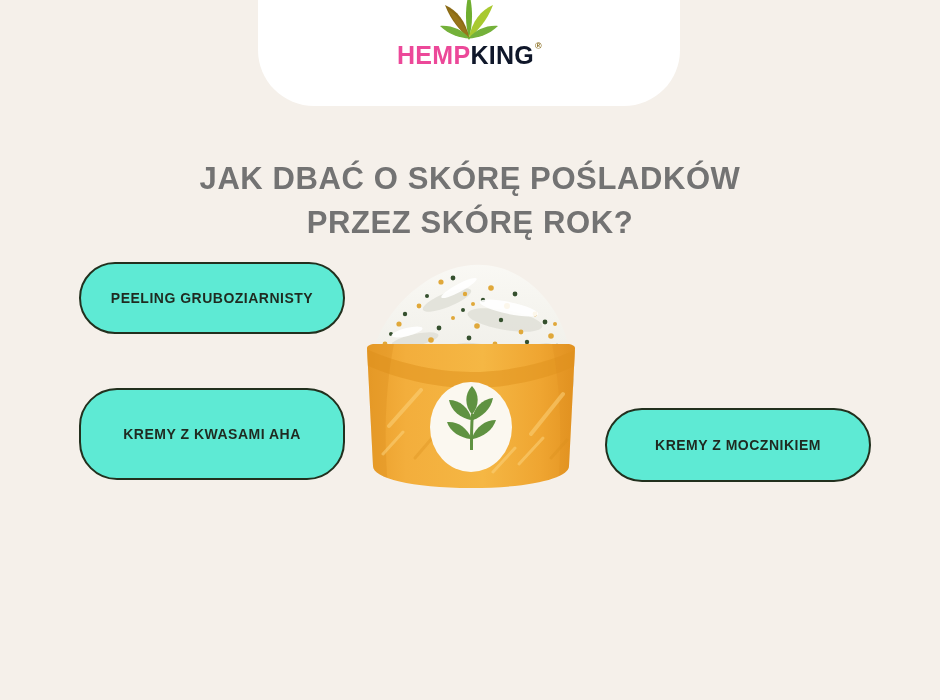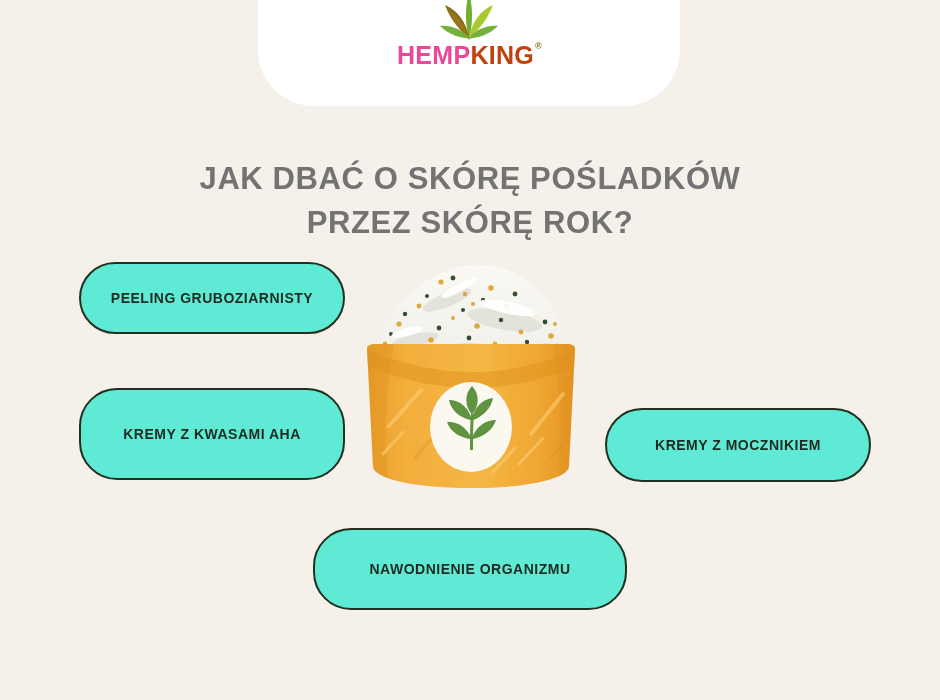--- a/index.html
+++ b/index.html
@@ -52,21 +52,21 @@
   .logo-word {
     margin-top: 1px;
     font-size: 25px;
     font-weight: bold;
     letter-spacing: 0.3px;
     line-height: 1;
     white-space: nowrap;
     position: relative;
   }
   .logo-word .hemp { color: #ec4899; }
-  .logo-word .king { color: #c2410c; }
+  .logo-word .king { color: #0f172a; }
   .logo-word .reg {
     color: #8a6d1f;
     font-size: 9px;
     vertical-align: super;
     position: relative;
     top: -6px;
     left: 1px;
   }
 
   
@@ -163,23 +163,20 @@
 
 
   <div class="pill" id="pill-aha">
     <span>KREMY Z KWASAMI AHA</span>
   </div>
 
   <div class="pill" id="pill-mocznik">
     <span>KREMY Z MOCZNIKIEM</span>
   </div>
 
-  <div class="pill" id="pill-nawodnienie">
-    <span>NAWODNIENIE ORGANIZMU</span>
-  </div>
 
   <div class="jar">
     <svg viewBox="0 0 232 252" xmlns="http://www.w3.org/2000/svg">
       <defs>
         <linearGradient id="jarGrad" x1="0" y1="0" x2="1" y2="0">
           <stop offset="0%" stop-color="#e89a26"></stop>
           <stop offset="22%" stop-color="#f3ae3c"></stop>
           <stop offset="55%" stop-color="#f5b744"></stop>
           <stop offset="80%" stop-color="#efa531"></stop>
           <stop offset="100%" stop-color="#e08f1d"></stop>

